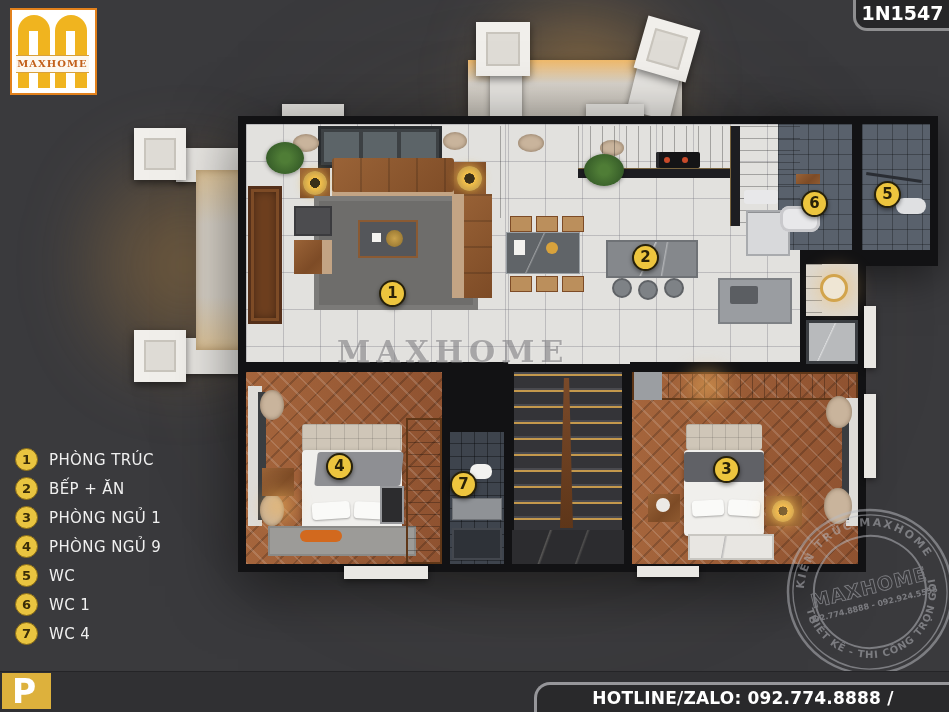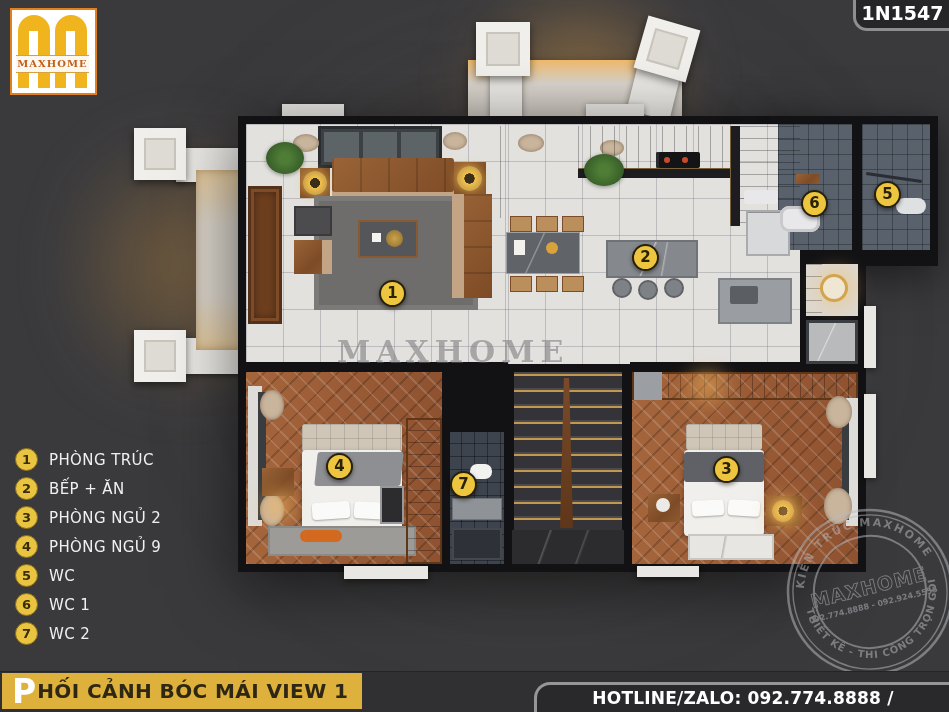--- a/index.html
+++ b/index.html
@@ -300,41 +300,40 @@
     <div class="legend-row">
       <div class="legend-dot">1</div>
       <div class="legend-label">PHÒNG TRÚC</div>
     </div>
     <div class="legend-row">
       <div class="legend-dot">2</div>
       <div class="legend-label">BẾP + ĂN</div>
     </div>
     <div class="legend-row">
       <div class="legend-dot">3</div>
-      <div class="legend-label">PHÒNG NGỦ 2</div>
+      <div class="legend-label">PHÒNG NGỦ 1</div>
     </div>
     <div class="legend-row">
       <div class="legend-dot">4</div>
       <div class="legend-label">PHÒNG NGỦ 9</div>
     </div>
     <div class="legend-row">
       <div class="legend-dot">5</div>
       <div class="legend-label">WC</div>
     </div>
     <div class="legend-row">
       <div class="legend-dot">6</div>
       <div class="legend-label">WC 1</div>
     </div>
     <div class="legend-row">
       <div class="legend-dot">7</div>
-      <div class="legend-label">WC 2</div>
+      <div class="legend-label">WC 4</div>
     </div>
   </div>
 
   <div id="footer">
     <div id="title-box">
       <span class="initial">P</span>
-      <span class="rest">HỐI CẢNH BÓC MÁI VIEW 1</span>
     </div>
     <div id="hotline-box">HOTLINE/ZALO: 092.774.8888 / 092.924.5555</div>
   </div>
 
 </div>
 
 </body></html>

